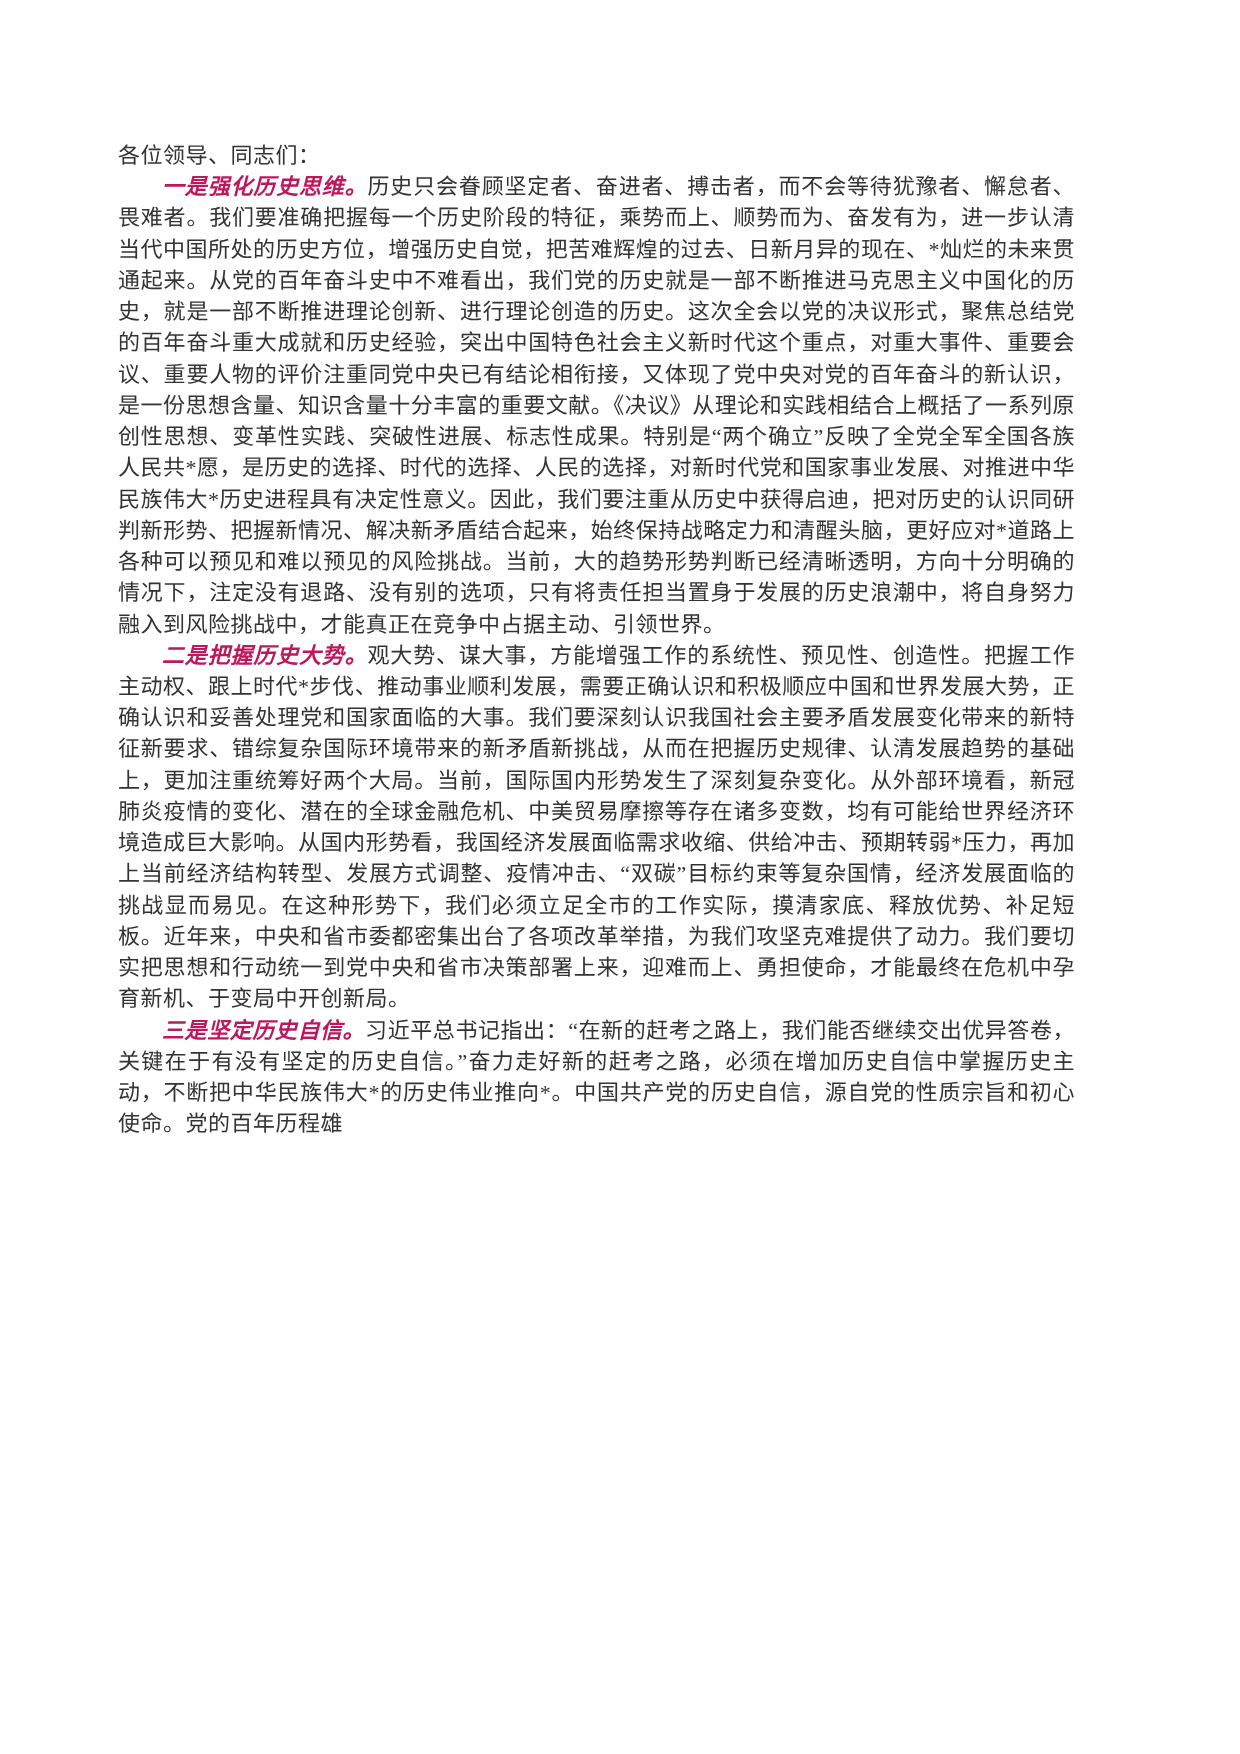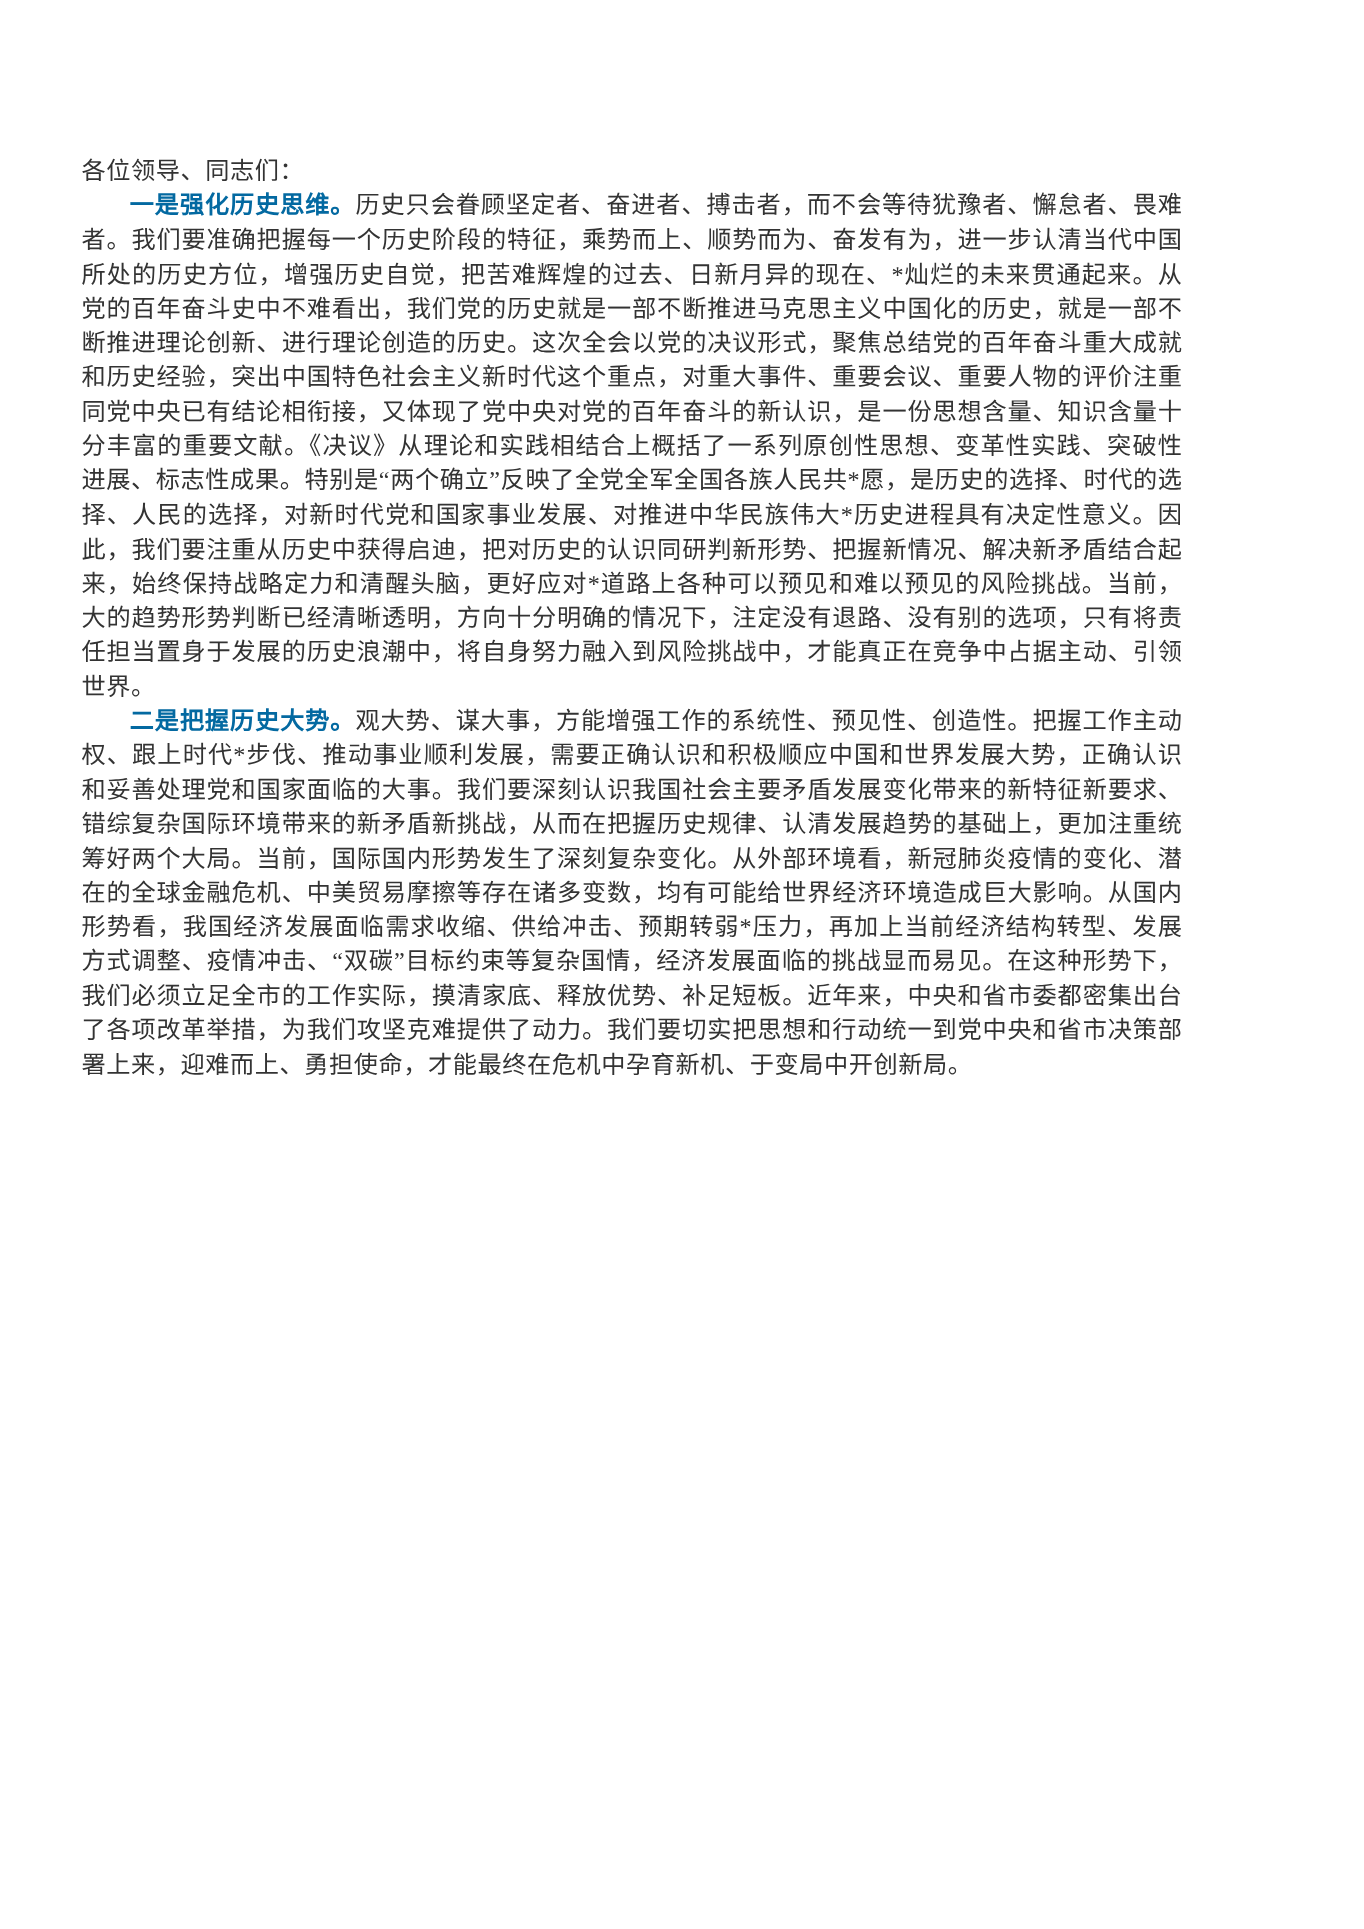--- a/index.html
+++ b/index.html
@@ -7,52 +7,54 @@
     padding: 0;
     background: #ffffff;
   }
   .page {
     position: relative;
     width: 1240px;
     min-height: 1754px;
     margin: 0 auto;
     background: #ffffff;
     box-sizing: border-box;
-    padding: 140px 165px 120px 74px;
+    padding: 140px 165px 120px 118px;
     font-family: "Liberation Serif", "DejaVu Serif", serif;
     color: #333333;
   }
   .doc-body {
     font-size: 22px;
     line-height: 1.42;
     text-align: justify;
     letter-spacing: 0.5px;
   }
   .doc-body p {
     margin: 0;
     padding: 0;
     text-indent: 2em;
     word-break: break-all;
   }
   .doc-body p.salutation {
     text-indent: 0;
   }
   .doc-body strong {
     font-weight: bold;
-    color: #0369a1;
+    color: #be185d;
+    font-style: italic;
   }
 </style>
 </head>
 <body>
 
 <div class="page">
   <div class="doc-body">
     <p class="salutation">各位领导、同志们：</p>
     <div>
 
 
         <p><strong>一是强化历史思维。</strong><span>历史只会眷顾坚定者、奋进者、搏击者，而不会等待犹豫者、懈怠者、畏难者。我们要准确把握每一个历史阶段的特征，乘势而上、顺势而为、奋发有为，进一步认清当代中国所处的历史方位，增强历史自觉，把苦难辉煌的过去、日新月异的现在、*灿烂的未来贯通起来。从党的百年奋斗史中不难看出，我们党的历史就是一部不断推进马克思主义中国化的历史，就是一部不断推进理论创新、进行理论创造的历史。这次全会以党的决议形式，聚焦总结党的百年奋斗重大成就和历史经验，突出中国特色社会主义新时代这个重点，对重大事件、重要会议、重要人物的评价注重同党中央已有结论相衔接，又体现了党中央对党的百年奋斗的新认识，是一份思想含量、知识含量十分丰富的重要文献。《决议》从理论和实践相结合上概括了一系列原创性思想、变革性实践、突破性进展、标志性成果。特别是“两个确立”反映了全党全军全国各族人民共*愿，是历史的选择、时代的选择、人民的选择，对新时代党和国家事业发展、对推进中华民族伟大*历史进程具有决定性意义。因此，我们要注重从历史中获得启迪，把对历史的认识同研判新形势、把握新情况、解决新矛盾结合起来，始终保持战略定力和清醒头脑，更好应对*道路上各种可以预见和难以预见的风险挑战。当前，大的趋势形势判断已经清晰透明，方向十分明确的情况下，注定没有退路、没有别的选项，只有将责任担当置身于发展的历史浪潮中，将自身努力融入到风险挑战中，才能真正在竞争中占据主动、引领世界。</span></p>
 
         <p><strong>二是把握历史大势。</strong><span>观大势、谋大事，方能增强工作的系统性、预见性、创造性。把握工作主动权、跟上时代*步伐、推动事业顺利发展，需要正确认识和积极顺应中国和世界发展大势，正确认识和妥善处理党和国家面临的大事。我们要深刻认识我国社会主要矛盾发展变化带来的新特征新要求、错综复杂国际环境带来的新矛盾新挑战，从而在把握历史规律、认清发展趋势的基础上，更加注重统筹好两个大局。当前，国际国内形势发生了深刻复杂变化。从外部环境看，新冠肺炎疫情的变化、潜在的全球金融危机、中美贸易摩擦等存在诸多变数，均有可能给世界经济环境造成巨大影响。从国内形势看，我国经济发展面临需求收缩、供给冲击、预期转弱*压力，再加上当前经济结构转型、发展方式调整、疫情冲击、“双碳”目标约束等复杂国情，经济发展面临的挑战显而易见。在这种形势下，我们必须立足全市的工作实际，摸清家底、释放优势、补足短板。近年来，中央和省市委都密集出台了各项改革举措，为我们攻坚克难提供了动力。我们要切实把思想和行动统一到党中央和省市决策部署上来，迎难而上、勇担使命，才能最终在危机中孕育新机、于变局中开创新局。</span></p>
 
+        <p><strong>三是坚定历史自信。</strong><span>习近平总书记指出：“在新的赶考之路上，我们能否继续交出优异答卷，关键在于有没有坚定的历史自信。”奋力走好新的赶考之路，必须在增加历史自信中掌握历史主动，不断把中华民族伟大*的历史伟业推向*。中国共产党的历史自信，源自党的性质宗旨和初心使命。党的百年历程雄</span></p>
       </div>
   </div>
 </div>
 
 </body></html>

